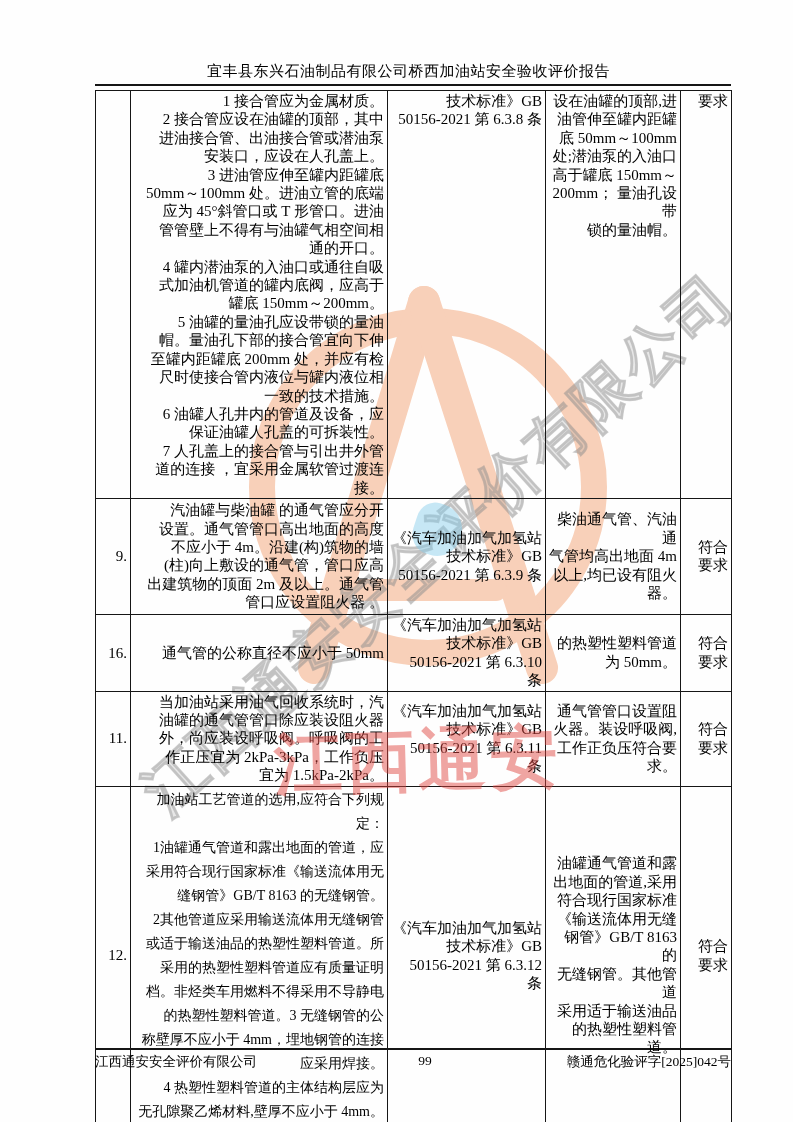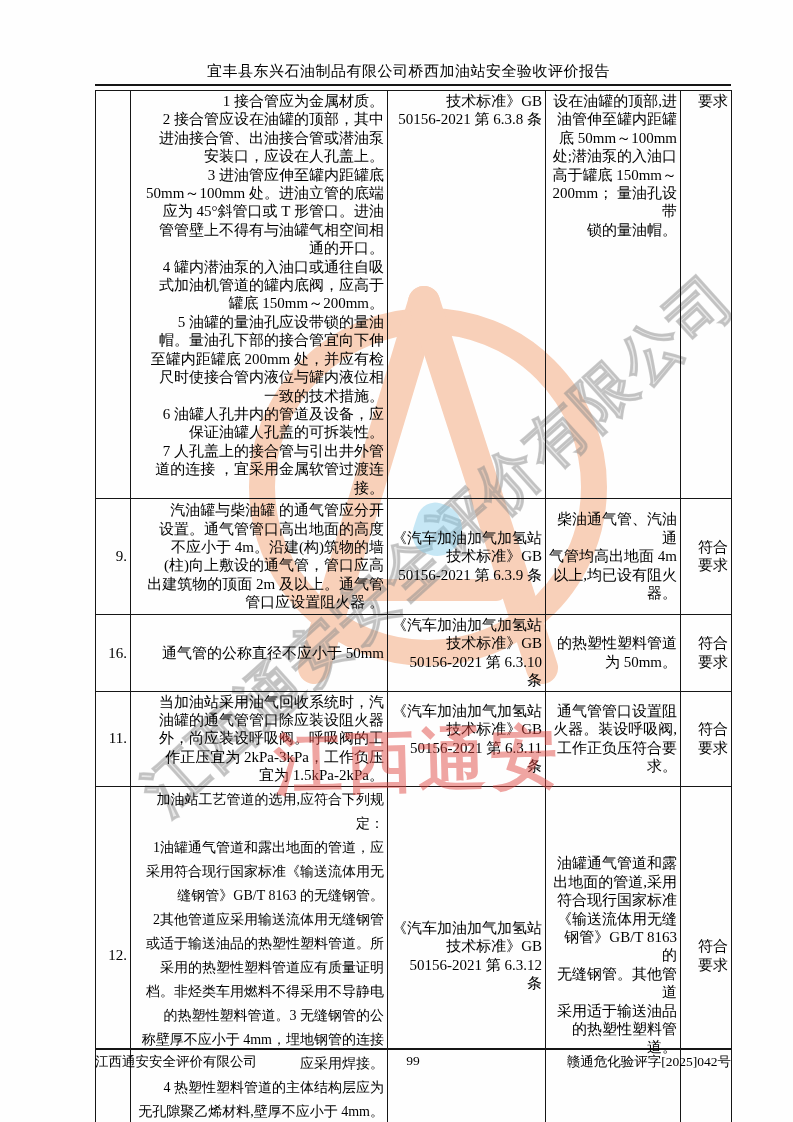--- a/index.html
+++ b/index.html
@@ -59,21 +59,21 @@
   td.actual{font-size:14px;line-height:19px;}
   td.concl{font-size:14.5px;line-height:19px;}
   tr.r12 td.content{font-size:14px;line-height:24px;}
   
   .footer-rule{position:absolute;top:1048px;left:95px;width:636px;height:2px;background:#151515;}
   .footer{
     position:absolute;top:1053px;left:95px;width:636px;z-index:1;
     display:flex;justify-content:space-between;align-items:flex-start;
     font-size:13.5px;
   }
-  .footer .f-page{position:absolute;left:0;width:100%;text-align:center;}
+  .footer .f-page{position:absolute;left:12px;width:100%;text-align:center;}
   .footer .f-left{position:relative;z-index:1;}
   .footer .f-right{position:relative;z-index:1;}
 </style>
 </head>
 <body>
 
 <div class="page">
 
   <svg class="wm-logo" viewBox="0 0 400 415" aria-hidden="true">
     <circle cx="200" cy="215" r="166" fill="none" stroke="#f7c5a8" stroke-width="26"></circle>

